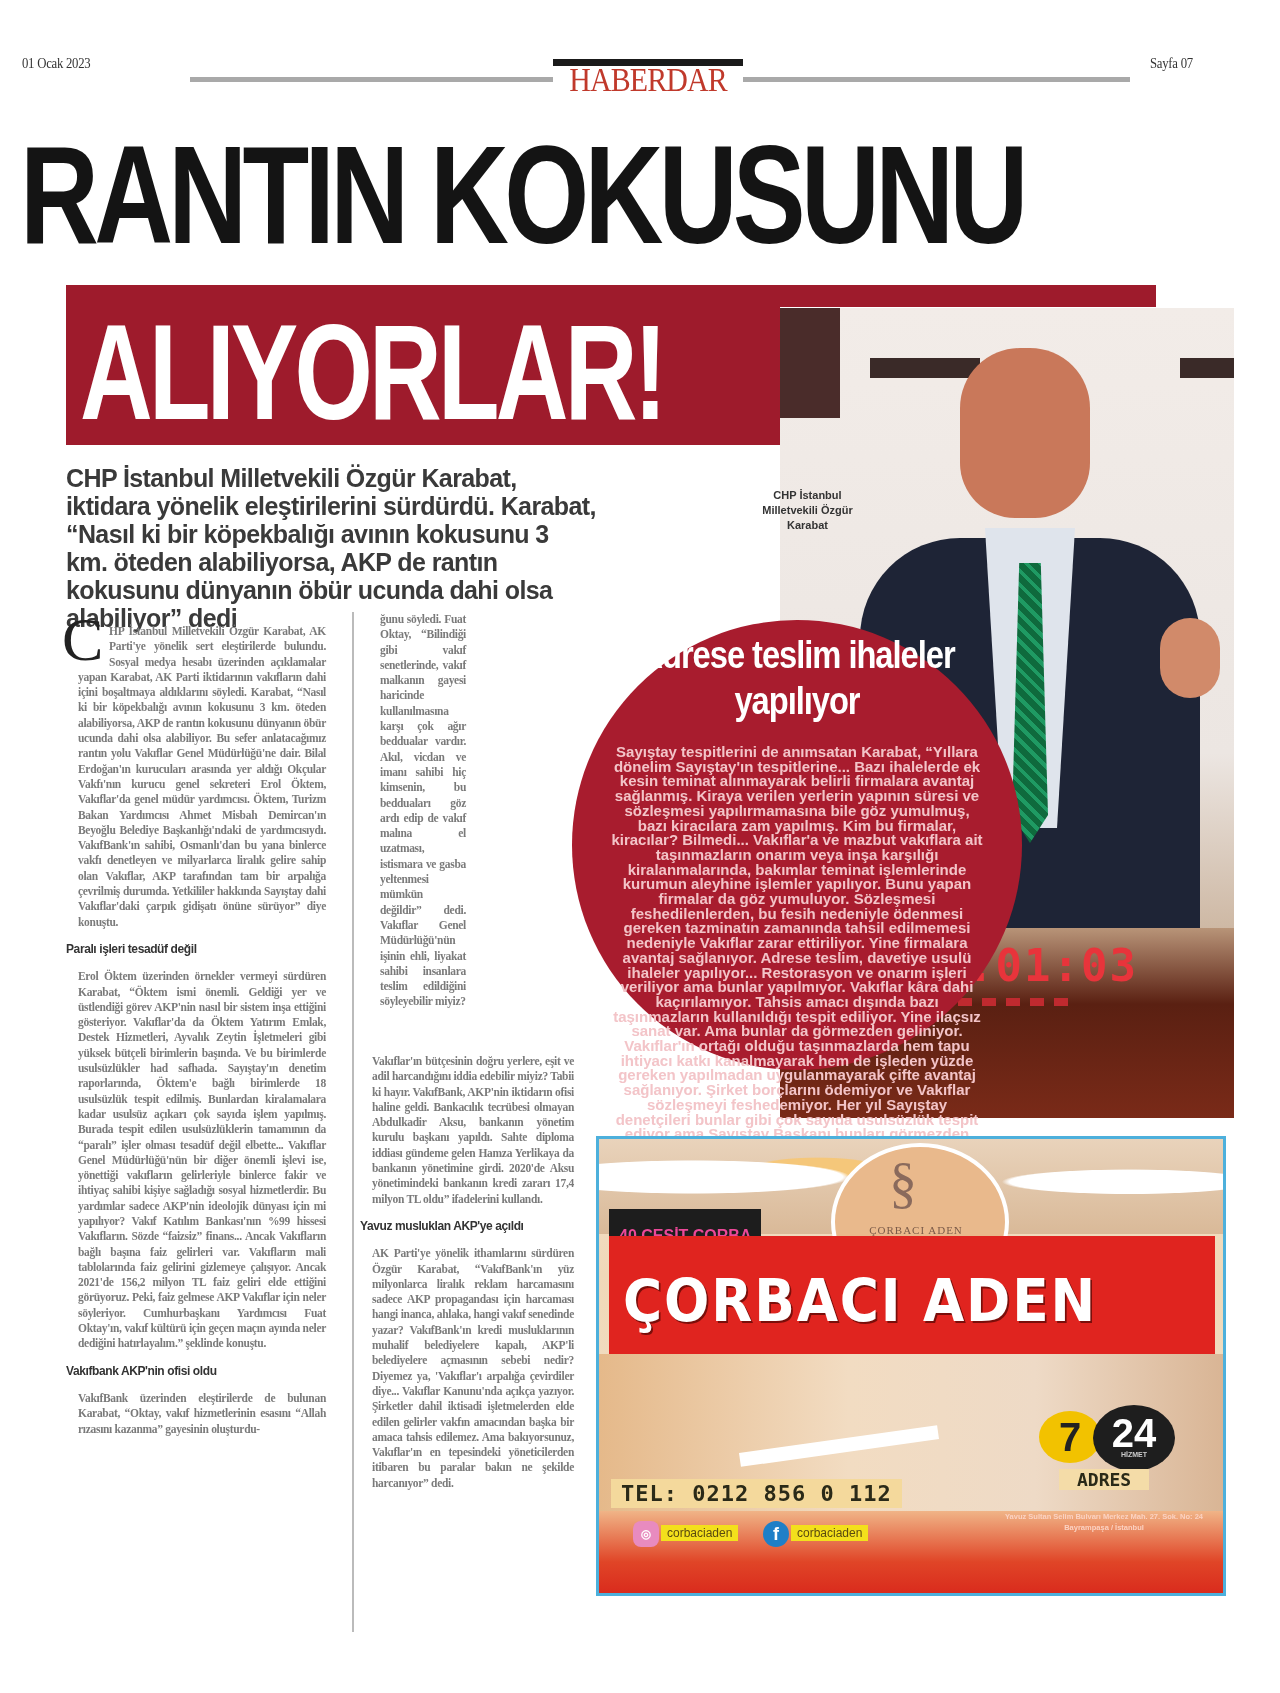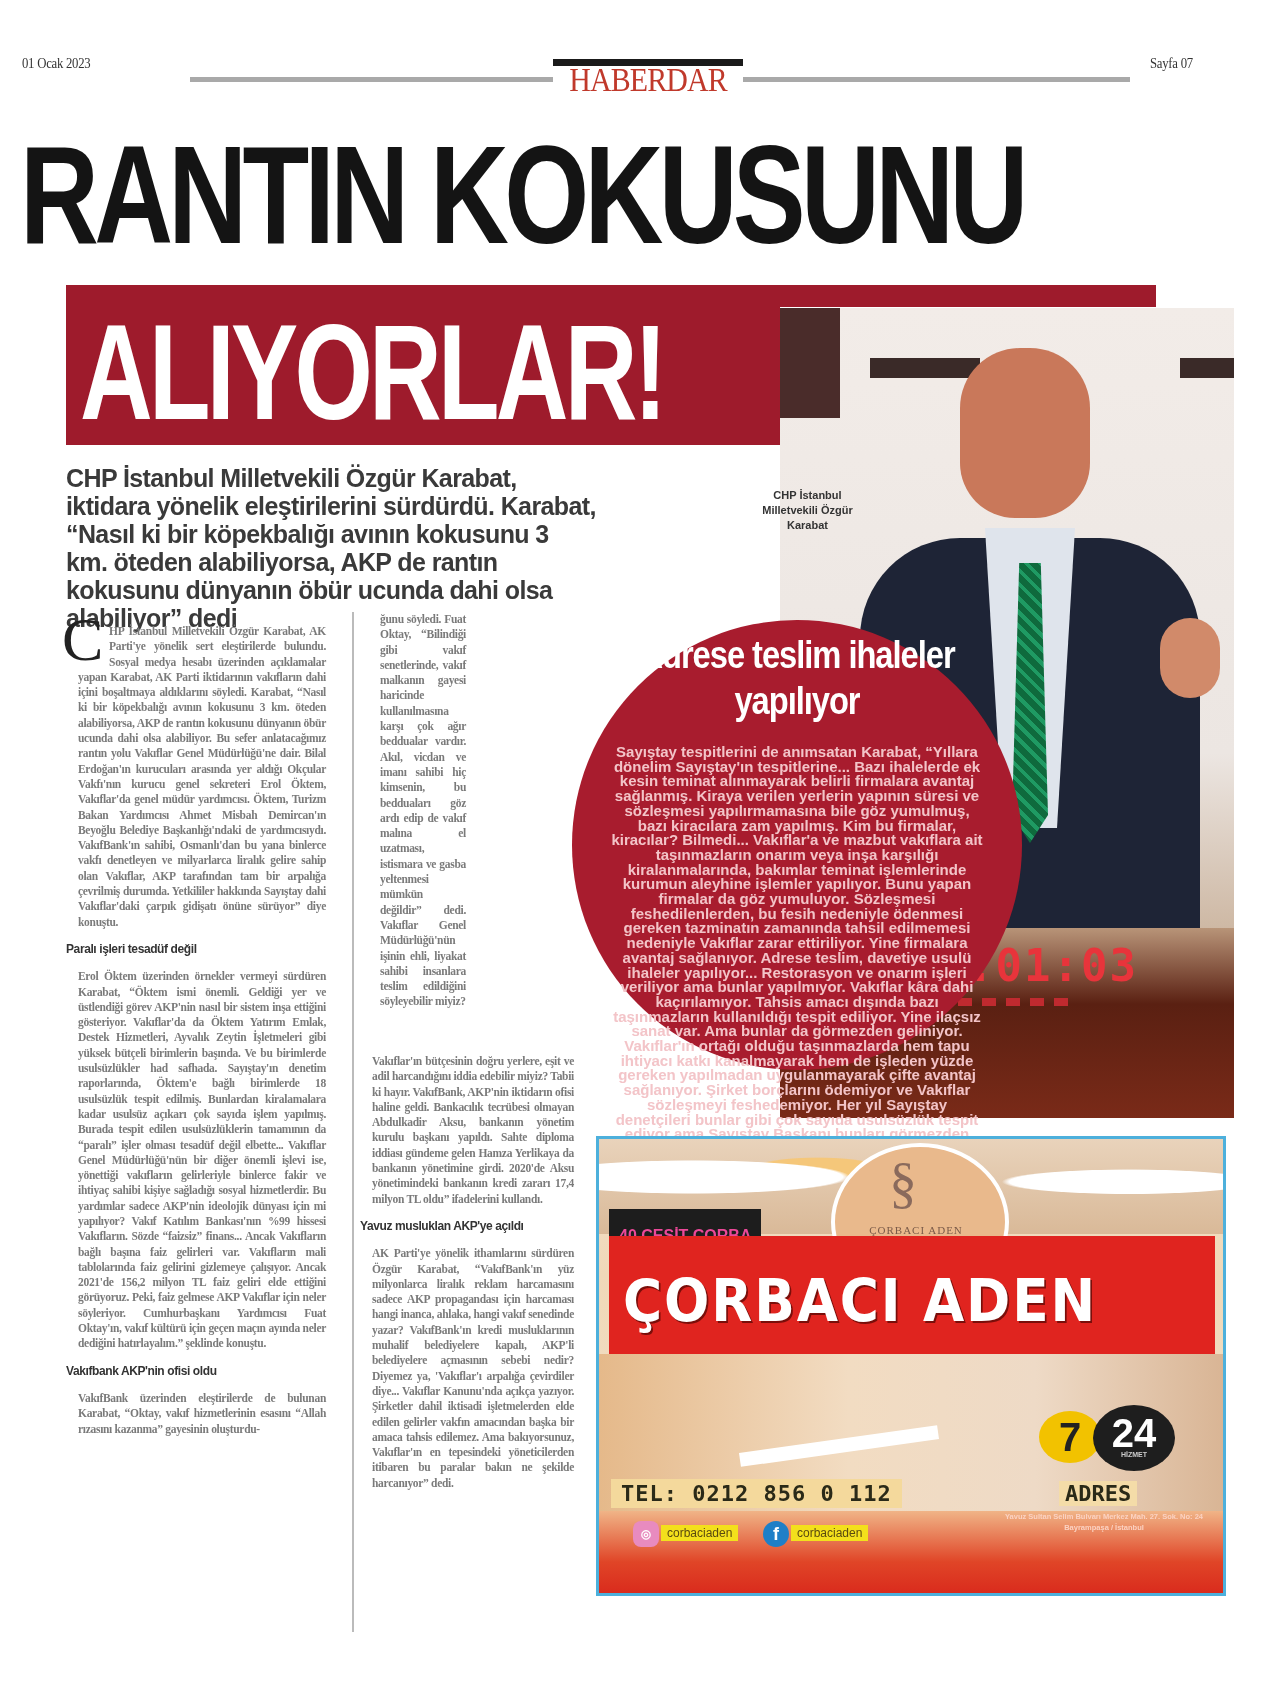--- a/index.html
+++ b/index.html
@@ -64,21 +64,21 @@
   .ad-redband { position:absolute; left: 10px; top: 97px; width: 606px; height: 118px; background: #e0241f; }
   .ad-slogan { position:absolute; left: 24px; top: 103px; width: 580px; font-family: "Liberation Sans", sans-serif; font-weight: bold; font-size: 17px; color: #f7d7a0; letter-spacing: -0.3px; }
   .ad-brand { position:absolute; left: 24px; top: 122px; width: 590px; font-family: "DejaVu Sans", sans-serif; font-weight: bold; font-size: 58px; line-height: 80px; color: #fff; letter-spacing: 2px; text-shadow: 2px 2px 0 #7a0e0a; transform: scaleX(0.92); transform-origin: left; white-space: nowrap; }
   .ad-interior { position:absolute; left: 0; top: 215px; width: 100%; height: 210px; background: linear-gradient(90deg,#e5b98a 0%, #f2dcc2 40%, #eedac6 70%, #d9b595 100%); }
   .ad-table { position:absolute; left: 140px; top: 300px; width: 200px; height: 14px; background: #fff; transform: rotate(-8deg); }
   .ad-hours { position:absolute; left: 440px; top: 272px; }
   .ad-7 { position:absolute; left: 0; top: 0; width: 62px; height: 52px; border-radius: 50%; background: #f2c200; color: #222; font-family: "Liberation Sans", sans-serif; font-weight: bold; font-size: 40px; text-align: center; line-height: 52px; }
   .ad-24 { position:absolute; left: 54px; top: -6px; width: 82px; height: 66px; border-radius: 50%; background: #1e1e1e; color: #fff; font-family: "Liberation Sans", sans-serif; font-weight: bold; font-size: 40px; text-align: center; line-height: 56px; }
   .ad-24sub { position:absolute; left: 70px; top: 40px; width: 50px; text-align:center; font-family: "Liberation Sans", sans-serif; font-size: 7px; color: #ccc; font-weight: bold; }
   .ad-tel { position:absolute; left: 12px; top: 340px; padding: 2px 10px; background: #f4d99c; font-family: "DejaVu Sans Mono", monospace; font-weight: bold; font-size: 22px; color: #2a2a18; letter-spacing: 1px; }
-  .ad-adres { position:absolute; left: 460px; top: 330px; padding: 0 6px; background: #f4dca8; font-family: "DejaVu Sans Mono", monospace; font-weight: bold; font-size: 22px; color: #2a2a18; margin-top: 12px; }
+  .ad-adres { position:absolute; left: 460px; top: 330px; padding: 0 18px; background: #f4dca8; font-family: "DejaVu Sans Mono", monospace; font-weight: bold; font-size: 18px; color: #2a2a18; }
   .ad-bottom { position:absolute; left: 0; top: 372px; width: 100%; height: 85px; background: linear-gradient(180deg,#f0b487 0%, #e04527 60%, #d9291c 100%); }
   .ad-social { position:absolute; top: 382px; width: 26px; height: 26px; border-radius: 50%; color: #fff; font-family: "Liberation Sans", sans-serif; font-weight: bold; font-size: 18px; text-align: center; line-height: 26px; }
   .ad-ig { left: 34px; background: #e88bbf; border-radius: 8px; font-size: 12px; }
   .ad-fb { left: 164px; background: #1f7fc7; }
   .ad-handle { position:absolute; top: 386px; height: 16px; padding: 0 6px; background: #f3e01c; font-family: "Liberation Sans", sans-serif; font-size: 12px; line-height: 16px; color: #5a4a10; }
   .ad-address { position:absolute; left: 400px; top: 372px; width: 210px; text-align: center; font-family: "Liberation Sans", sans-serif; font-weight: bold; font-size: 7.5px; line-height: 11px; color: #fbd2c2; }
 </style>
 </head>
 <body>
 

